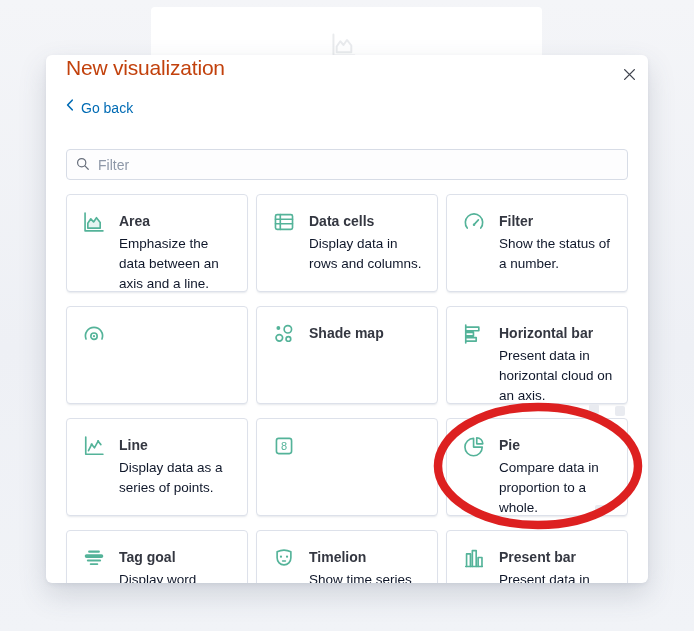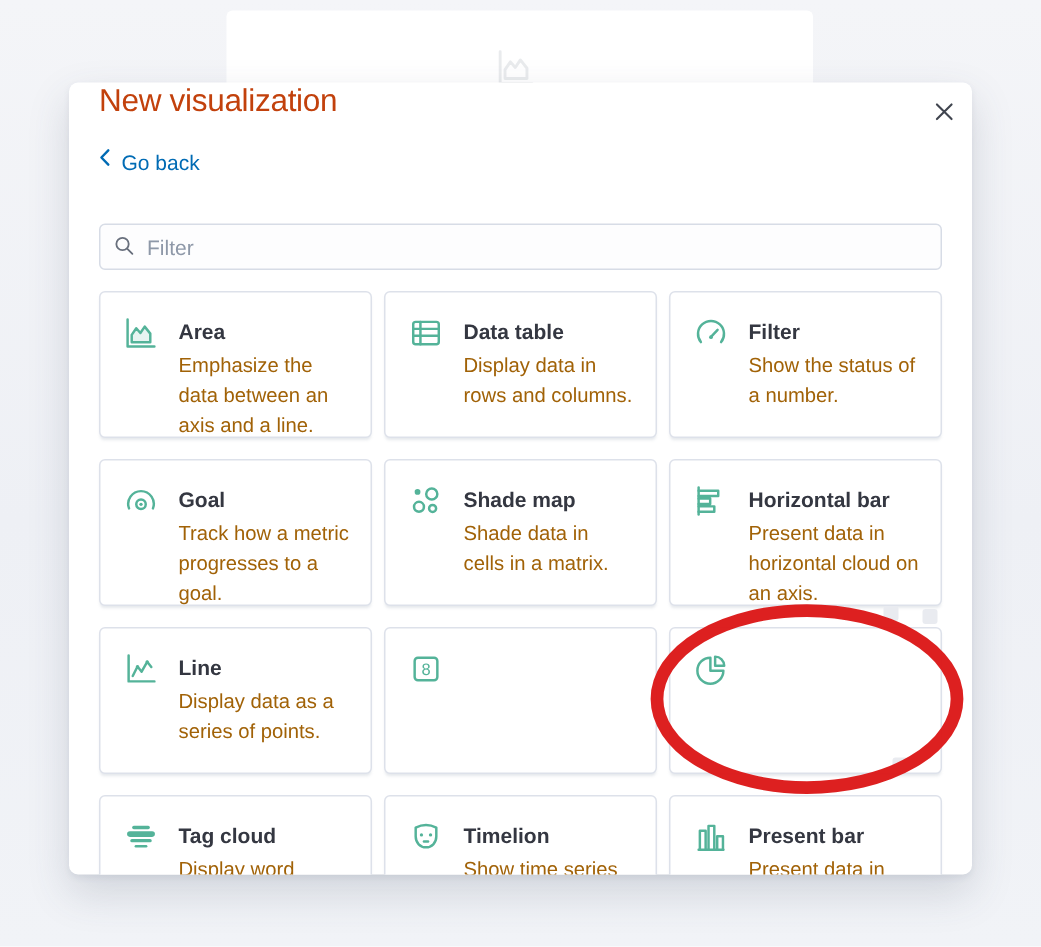--- a/index.html
+++ b/index.html
@@ -62,21 +62,21 @@
     column-gap: 8px; row-gap: 14px;
   }
   .card {
     height: 98px; background: #fff; border: 1px solid #dde1ea; border-radius: 4px;
     box-shadow: 0 2px 2px -1px rgba(152,162,179,.25);
     padding: 15px 14px 12px 16px; display: flex; align-items: flex-start;
     cursor: pointer;
   }
   .card-icon { flex: 0 0 24px; margin-right: 12px; margin-top: 1px; line-height: 0; }
   .card-title { font-size: 14px; font-weight: 700; color: #343741; line-height: 19px; margin-top: 2px; }
-  .card-desc { font-size: 13.5px; color: #a16207; line-height: 20px; margin-top: 3px; }
+  .card-desc { font-size: 13.5px; color: #0f172a; line-height: 20px; margin-top: 3px; }
 
   
   .artifact-square {
     position: absolute; width: 10px; height: 10px; background: #e9ebf0; border-radius: 2px;
   }
 
   
   .annotation { position: absolute; left: 428px; top: 398px; pointer-events: none; z-index: 30; }
 </style>
 </head>
@@ -129,21 +129,21 @@
       <div class="card-desc">Emphasize the data between an axis and a line.</div>
     </div>
   </div>
 
   <div class="card">
     <span class="card-icon"><svg width="22" height="22" viewBox="0 0 16 16" fill="none" stroke="#54B399" stroke-width="1.2" stroke-linecap="round" stroke-linejoin="round">
               <rect x="1.8" y="2.6" width="12.4" height="10.8" rx="1.2"></rect>
               <path d="M1.8 6h12.4M1.8 9.3h12.4M5.3 2.6v10.8"></path>
             </svg></span>
     <div class="card-text">
-      <div class="card-title">Data table</div>
+      <div class="card-title">Data cells</div>
       <div class="card-desc">Display data in rows and columns.</div>
     </div>
   </div>
 
   <div class="card">
     <span class="card-icon"><svg width="22" height="22" viewBox="0 0 16 16" fill="none" stroke="#54B399" stroke-width="1.2" stroke-linecap="round" stroke-linejoin="round">
               <path d="M3.1 12.4a6.3 6.3 0 1 1 9.8 0"></path>
               <path d="M8 9.9l3.2-3.4"></path>
               <circle cx="8" cy="10" r=".9" fill="#54B399" stroke="none"></circle>
             </svg></span>
@@ -152,36 +152,31 @@
       <div class="card-desc">Show the status of a number.</div>
     </div>
   </div>
 
   <div class="card">
     <span class="card-icon"><svg width="22" height="22" viewBox="0 0 16 16" fill="none" stroke="#54B399" stroke-width="1.2" stroke-linecap="round" stroke-linejoin="round">
               <path d="M2.2 11.6a6.2 6.2 0 1 1 11.6 0"></path>
               <circle cx="8" cy="9.6" r="2.3"></circle>
               <circle cx="8" cy="9.6" r=".8" fill="#54B399" stroke="none"></circle>
             </svg></span>
-    <div class="card-text">
-      <div class="card-title">Goal</div>
-      <div class="card-desc">Track how a metric progresses to a goal.</div>
-    </div>
   </div>
 
   <div class="card">
     <span class="card-icon"><svg width="22" height="22" viewBox="0 0 16 16" fill="none" stroke="#54B399" stroke-width="1.2" stroke-linecap="round" stroke-linejoin="round">
               <circle cx="3.9" cy="3.6" r="1.4" fill="#54B399" stroke="none"></circle>
               <circle cx="10.8" cy="4.6" r="2.7"></circle>
               <circle cx="4.6" cy="10.8" r="2.4"></circle>
               <circle cx="11.2" cy="11.6" r="1.7"></circle>
             </svg></span>
     <div class="card-text">
       <div class="card-title">Shade map</div>
-      <div class="card-desc">Shade data in cells in a matrix.</div>
     </div>
   </div>
 
   <div class="card">
     <span class="card-icon"><svg width="22" height="22" viewBox="0 0 16 16" fill="none" stroke="#54B399" stroke-width="1.2" stroke-linecap="round" stroke-linejoin="round">
               <path d="M2 1.5v13"></path>
               <path d="M2 3h9.5v2.6H2M2 6.8h5.6v2.6H2M2 10.6h7.6v2.6H2"></path>
             </svg></span>
     <div class="card-text">
       <div class="card-title">Horizontal bar</div>
@@ -207,31 +202,35 @@
               <rect x="2.5" y="2.5" width="11" height="11" rx="1.6"></rect>
               <text x="8" y="11.1" text-anchor="middle" font-size="8" font-family="Liberation Sans, sans-serif" fill="#54B399" stroke="none">8</text>
             </svg></span>
   </div>
 
   <div class="card">
     <span class="card-icon"><svg width="22" height="22" viewBox="0 0 16 16" fill="none" stroke="#54B399" stroke-width="1.2" stroke-linecap="round" stroke-linejoin="round">
               <path d="M7.7 8.8V2.5a6.3 6.3 0 1 0 6.3 6.3z"></path>
               <path d="M10 6.4V2a4.4 4.4 0 0 1 4.4 4.4z"></path>
             </svg></span>
+    <div class="card-text">
+      <div class="card-title">Pie</div>
+      <div class="card-desc">Compare data in proportion to a whole.</div>
+    </div>
   </div>
 
   <div class="card">
     <span class="card-icon"><svg width="22" height="22" viewBox="0 0 16 16" fill="none" stroke="#54B399" stroke-width="1.2" stroke-linecap="round" stroke-linejoin="round">
               <path d="M4.5 3.4h7" stroke-width="1.6"></path>
               <path d="M2.6 6.6h10.8" stroke-width="2.7"></path>
               <path d="M3.6 9.8h8.8" stroke-width="1.6"></path>
               <path d="M5.5 12.5h5" stroke-width="1.2"></path>
             </svg></span>
     <div class="card-text">
-      <div class="card-title">Tag cloud</div>
+      <div class="card-title">Tag goal</div>
       <div class="card-desc">Display word frequency with font size.</div>
     </div>
   </div>
 
   <div class="card">
     <span class="card-icon"><svg width="22" height="22" viewBox="0 0 16 16" fill="none" stroke="#54B399" stroke-width="1.2" stroke-linecap="round" stroke-linejoin="round">
               <path d="M3 3.4c3.2-1.5 6.8-1.5 10 0v4.4c0 3-2.2 5.2-5 5.2s-5-2.2-5-5.2z"></path>
               <circle cx="5.8" cy="7" r=".8" fill="#54B399" stroke="none"></circle>
               <circle cx="10.2" cy="7" r=".8" fill="#54B399" stroke="none"></circle>
               <path d="M7 10.2h2"></path>

